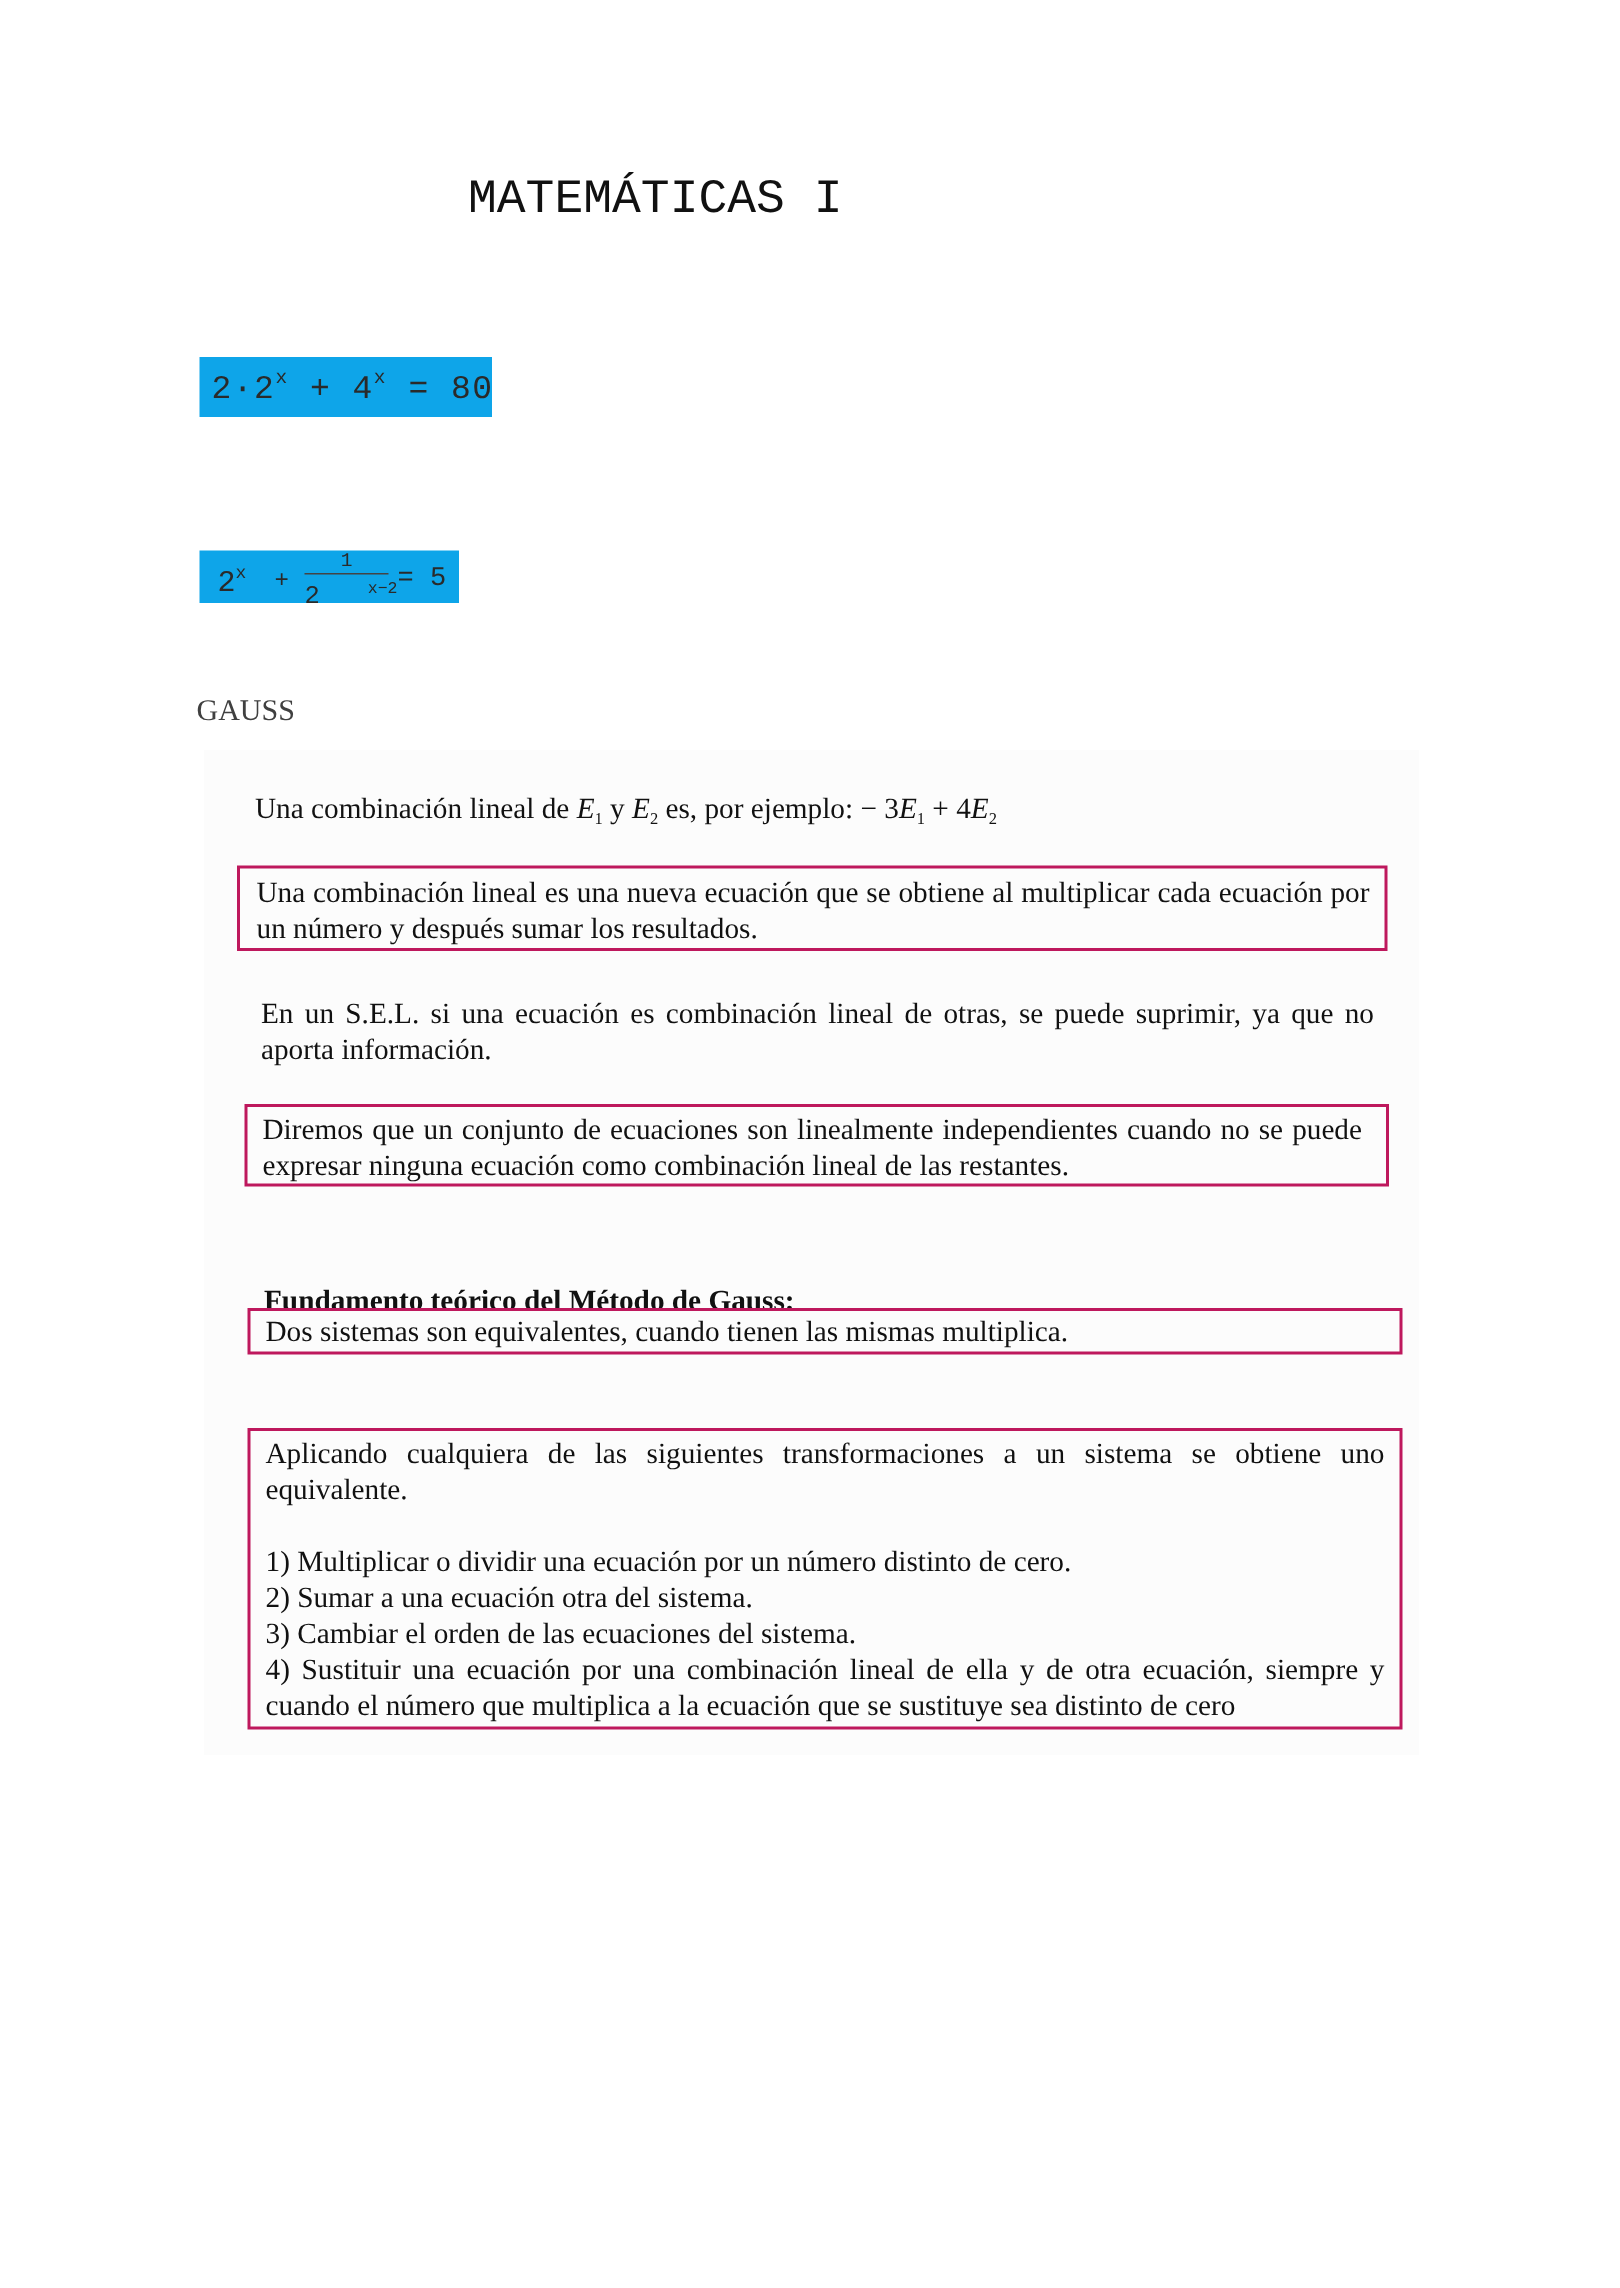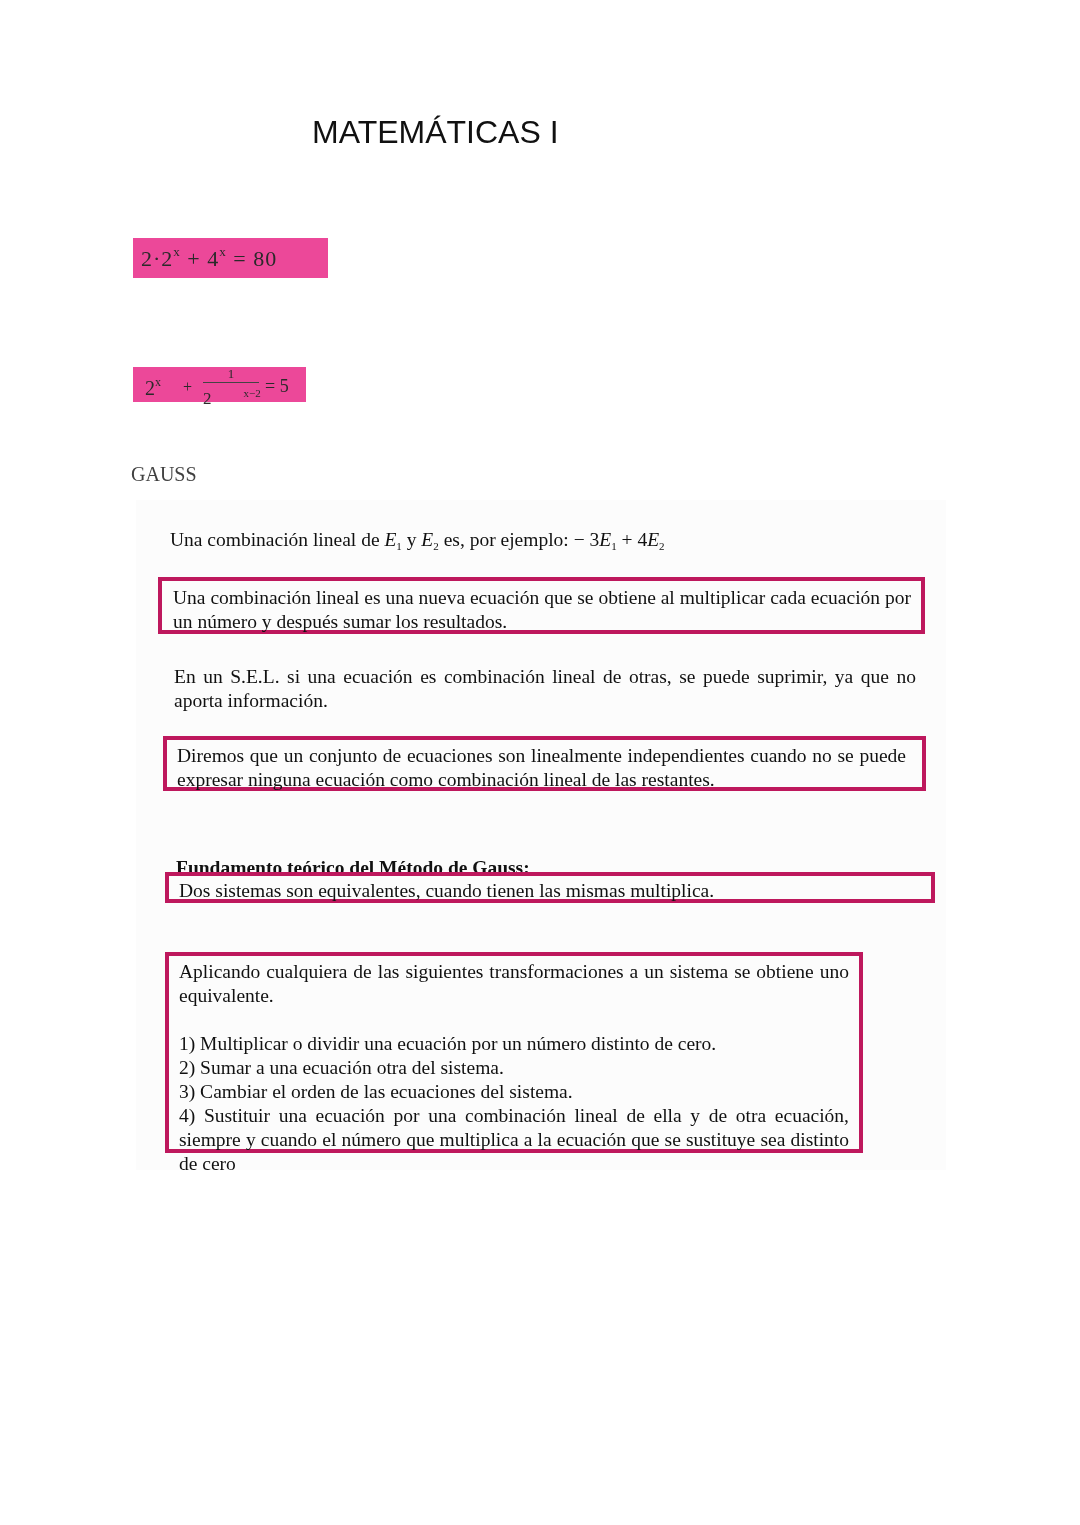--- a/index.html
+++ b/index.html
@@ -5,27 +5,27 @@
     html, body { margin: 0; padding: 0; }
     body {
       width: 1080px; height: 1525px;
       background: #ffffff;
       position: relative;
       overflow: hidden;
       color: #111;
     }
     .title {
       position: absolute; left: 312px; top: 114px;
-      font-family: Liberation Sans, sans-serif;
+      font-family: Liberation Mono, monospace;
       font-size: 32px; letter-spacing: 0px; color: #111;
     }
     .hw-box {
       position: absolute;
-      background: #ec4899;
-      font-family: Liberation Serif, serif;
+      background: #0ea5e9;
+      font-family: Liberation Mono, monospace;
       color: #2a2a2a;
       font-weight: 300;
     }
     .hw1 { left: 133px; top: 238px; width: 195px; height: 40px; }
     .hw1 .line { position: absolute; left: 8px; top: 6px; font-size: 22px; white-space: nowrap; letter-spacing: 1px; }
     .hw1 sup { font-size: 13px; vertical-align: 10px; }
     .hw2 { left: 133px; top: 367px; width: 173px; height: 35px; }
     .hw2 .base { position: absolute; left: 12px; top: 8px; font-size: 20px; }
     .hw2 .base sup { font-size: 12px; vertical-align: 9px; }
     .hw2 .plus { position: absolute; left: 50px; top: 11px; font-size: 16px; }
@@ -42,31 +42,31 @@
     }
     .scan {
       position: absolute; left: 136px; top: 500px; width: 810px; height: 670px;
       background: #fcfcfc;
     }
     .serif {
       font-family: "Liberation Serif", serif; font-size: 19.5px; color: #111;
       line-height: 24px;
     }
     .abs { position: absolute; }
-    .box { position: absolute; border: 4px solid #be185d; box-sizing: border-box; }
+    .box { position: absolute; border: 2px solid #be185d; box-sizing: border-box; }
     .just { text-align: justify; text-align-last: left; }
     .it { font-style: italic; }
     .sub { font-size: 11px; vertical-align: -4px; }
     .p1 { left: 170px; top: 528px; white-space: nowrap; }
     .b1 { left: 158px; top: 577px; width: 767px; height: 57px; padding: 5px 10px 0 11px; }
     .p2 { left: 174px; top: 665px; width: 742px; }
     .b2 { left: 163px; top: 736px; width: 763px; height: 55px; padding: 4px 16px 0 10px; }
     .h3 { left: 176px; top: 824px; font-weight: bold; margin-top: 32px; }
     .b3 { left: 165px; top: 872px; width: 770px; height: 31px; padding: 3px 10px 0 10px; }
-    .b4 { left: 165px; top: 952px; width: 698px; height: 201px; padding: 4px 10px 0 10px; }
+    .b4 { left: 165px; top: 952px; width: 770px; height: 201px; padding: 4px 10px 0 10px; }
     .b4 .gap { height: 24px; }
   </style>
 </head>
 <body>
 
 <div class="title">MATEMÁTICAS I</div>
 
 <div class="hw-box hw1">
   <span class="line"><span>2·2</span><sup>x</sup> <span>+ 4</span><sup>x</sup> <span>= 80</span></span>
 </div>

